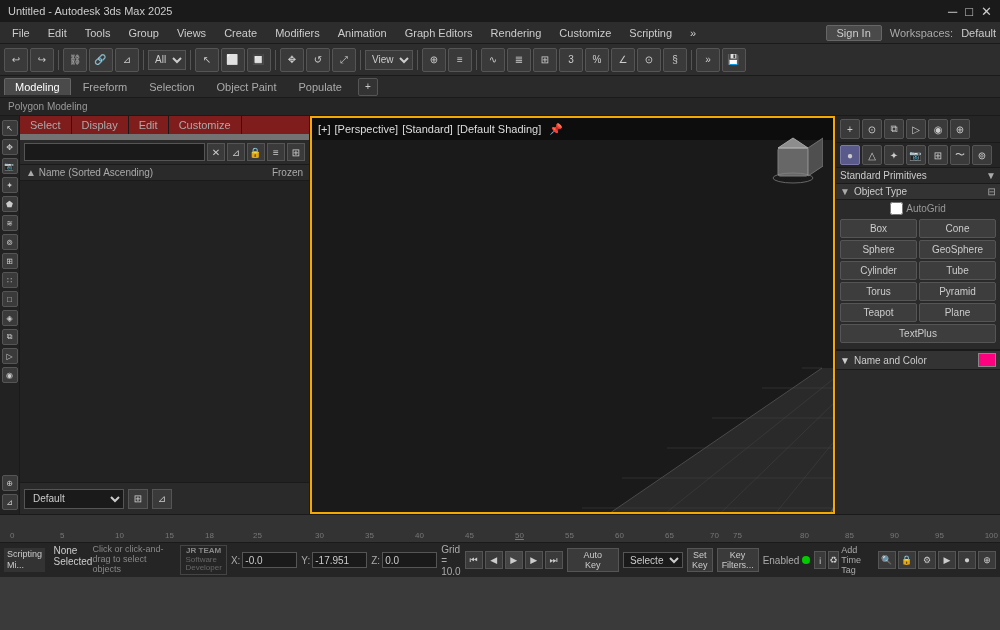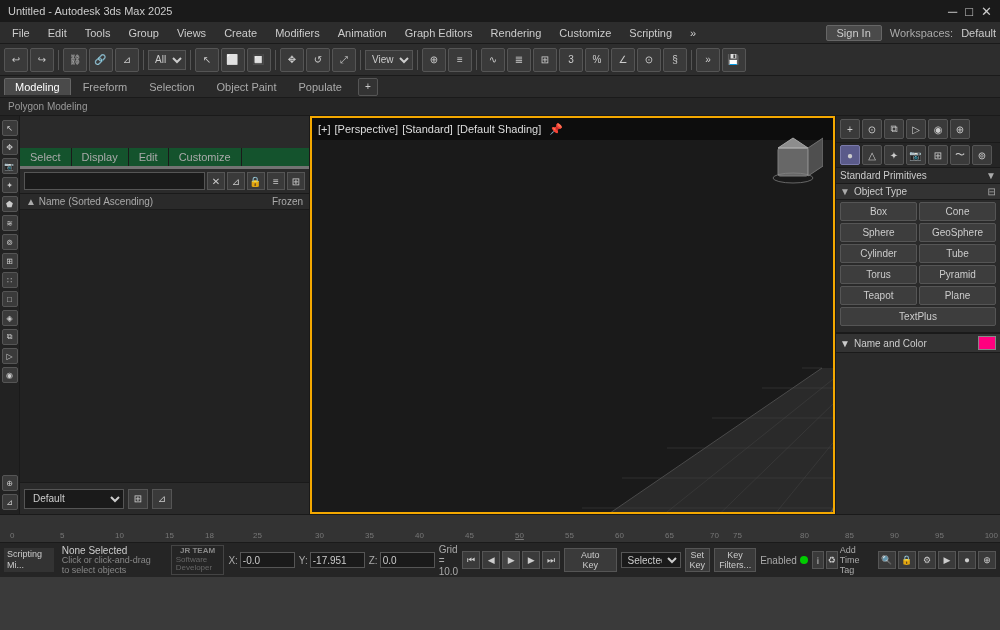--- a/index.html
+++ b/index.html
@@ -141,23 +141,22 @@
     #left-panel {
       width: 290px;
       background: #2a2a2a;
       border-right: 1px solid #1a1a1a;
       display: flex;
       flex-direction: column;
       flex-shrink: 0;
     }
     #scene-tabs {
       display: flex;
-      background: #14532d;
-      border-bottom: 3px solid #737373;
-      margin-top: 32px;
+      background: #7f1d1d;
+      border-bottom: 6px solid #737373;
     }
     .scene-tab {
       padding: 3px 10px;
       cursor: pointer;
       font-size: 11px;
       color: #aaa;
       border-right: 1px solid #1a1a1a;
     }
     #scene-search {
       display: flex;
@@ -661,20 +660,26 @@
       <span id="std-prim-label">Standard Primitives</span>
       <span id="std-prim-arrow">▼</span>
     </div>
 
     <div id="object-type-section">
       <div class="section-header">
         <span class="arrow">▼</span>
         <span>Object Type</span>
         <span class="section-collapse-btn">⊟</span>
       </div>
+      <div id="autogrid-row">
+        <label class="autogrid-cb">
+          <input type="checkbox" style="">
+          <span>AutoGrid</span>
+        </label>
+      </div>
       <div id="object-type-grid">
         <button class="obj-btn">Box</button>
         <button class="obj-btn">Cone</button>
         <button class="obj-btn">Sphere</button>
         <button class="obj-btn">GeoSphere</button>
         <button class="obj-btn">Cylinder</button>
         <button class="obj-btn">Tube</button>
         <button class="obj-btn">Torus</button>
         <button class="obj-btn">Pyramid</button>
         <button class="obj-btn">Teapot</button>
@@ -722,21 +727,21 @@
       <span class="tick" style="right:2px;">100</span>
     </div>
   </div>
 </div>
 
 <div id="status-bar">
   <div id="status-left">
     <div style="display:flex; flex-direction:column; line-height:1.2; width:80px;">
       <span style="background:#333; padding:1px 3px; font-size:9px; color:#ccc;">Scripting Mi...</span>
     </div>
-    <div style="display:flex; flex-direction:column; line-height:1.1; margin-left:4px;">
+    <div style="display:flex; flex-direction:row; line-height:1.1; margin-left:4px;">
       <span style="font-size:10px; color:#ccc;">None Selected</span>
       <span style="font-size:9px; color:#888;">Click or click-and-drag to select objects</span>
     </div>
     <div style="margin-left:8px; display:flex; flex-direction:column; align-items:center; font-size:8px; color:#666; line-height:1.1; border:1px solid #444; padding:1px 4px;">
       <span style="font-weight:bold; color:#888;">JR TEAM</span>
       <span style="color:#666;">Software Developer</span>
     </div>
   </div>
 
   <div id="coords-area">

